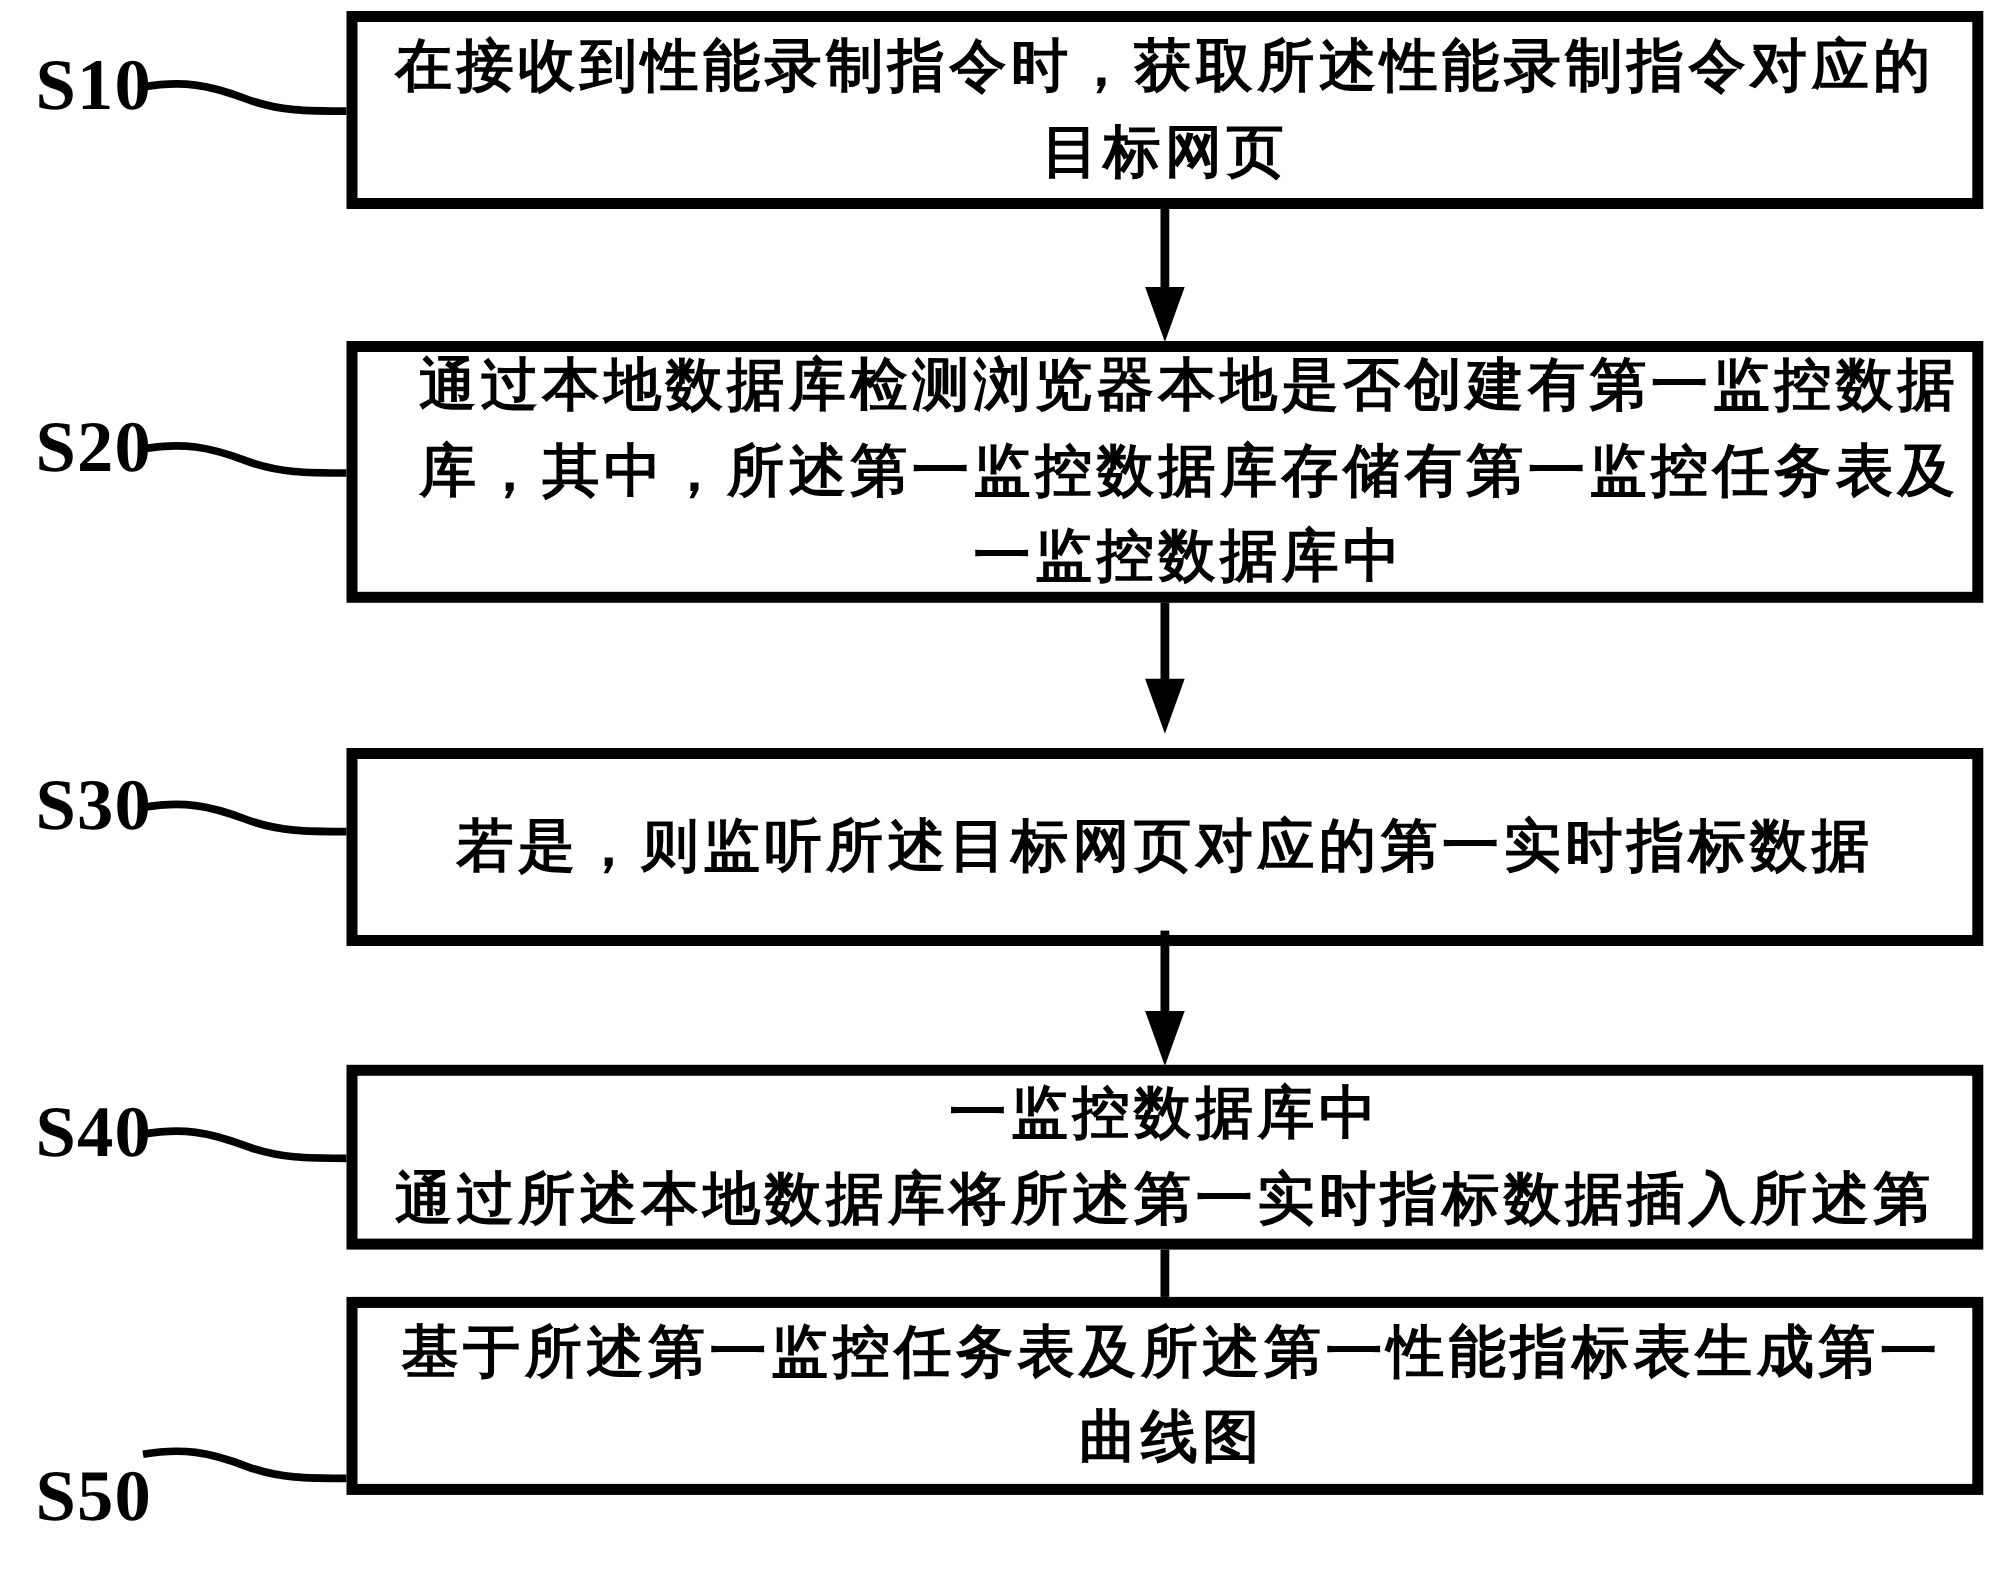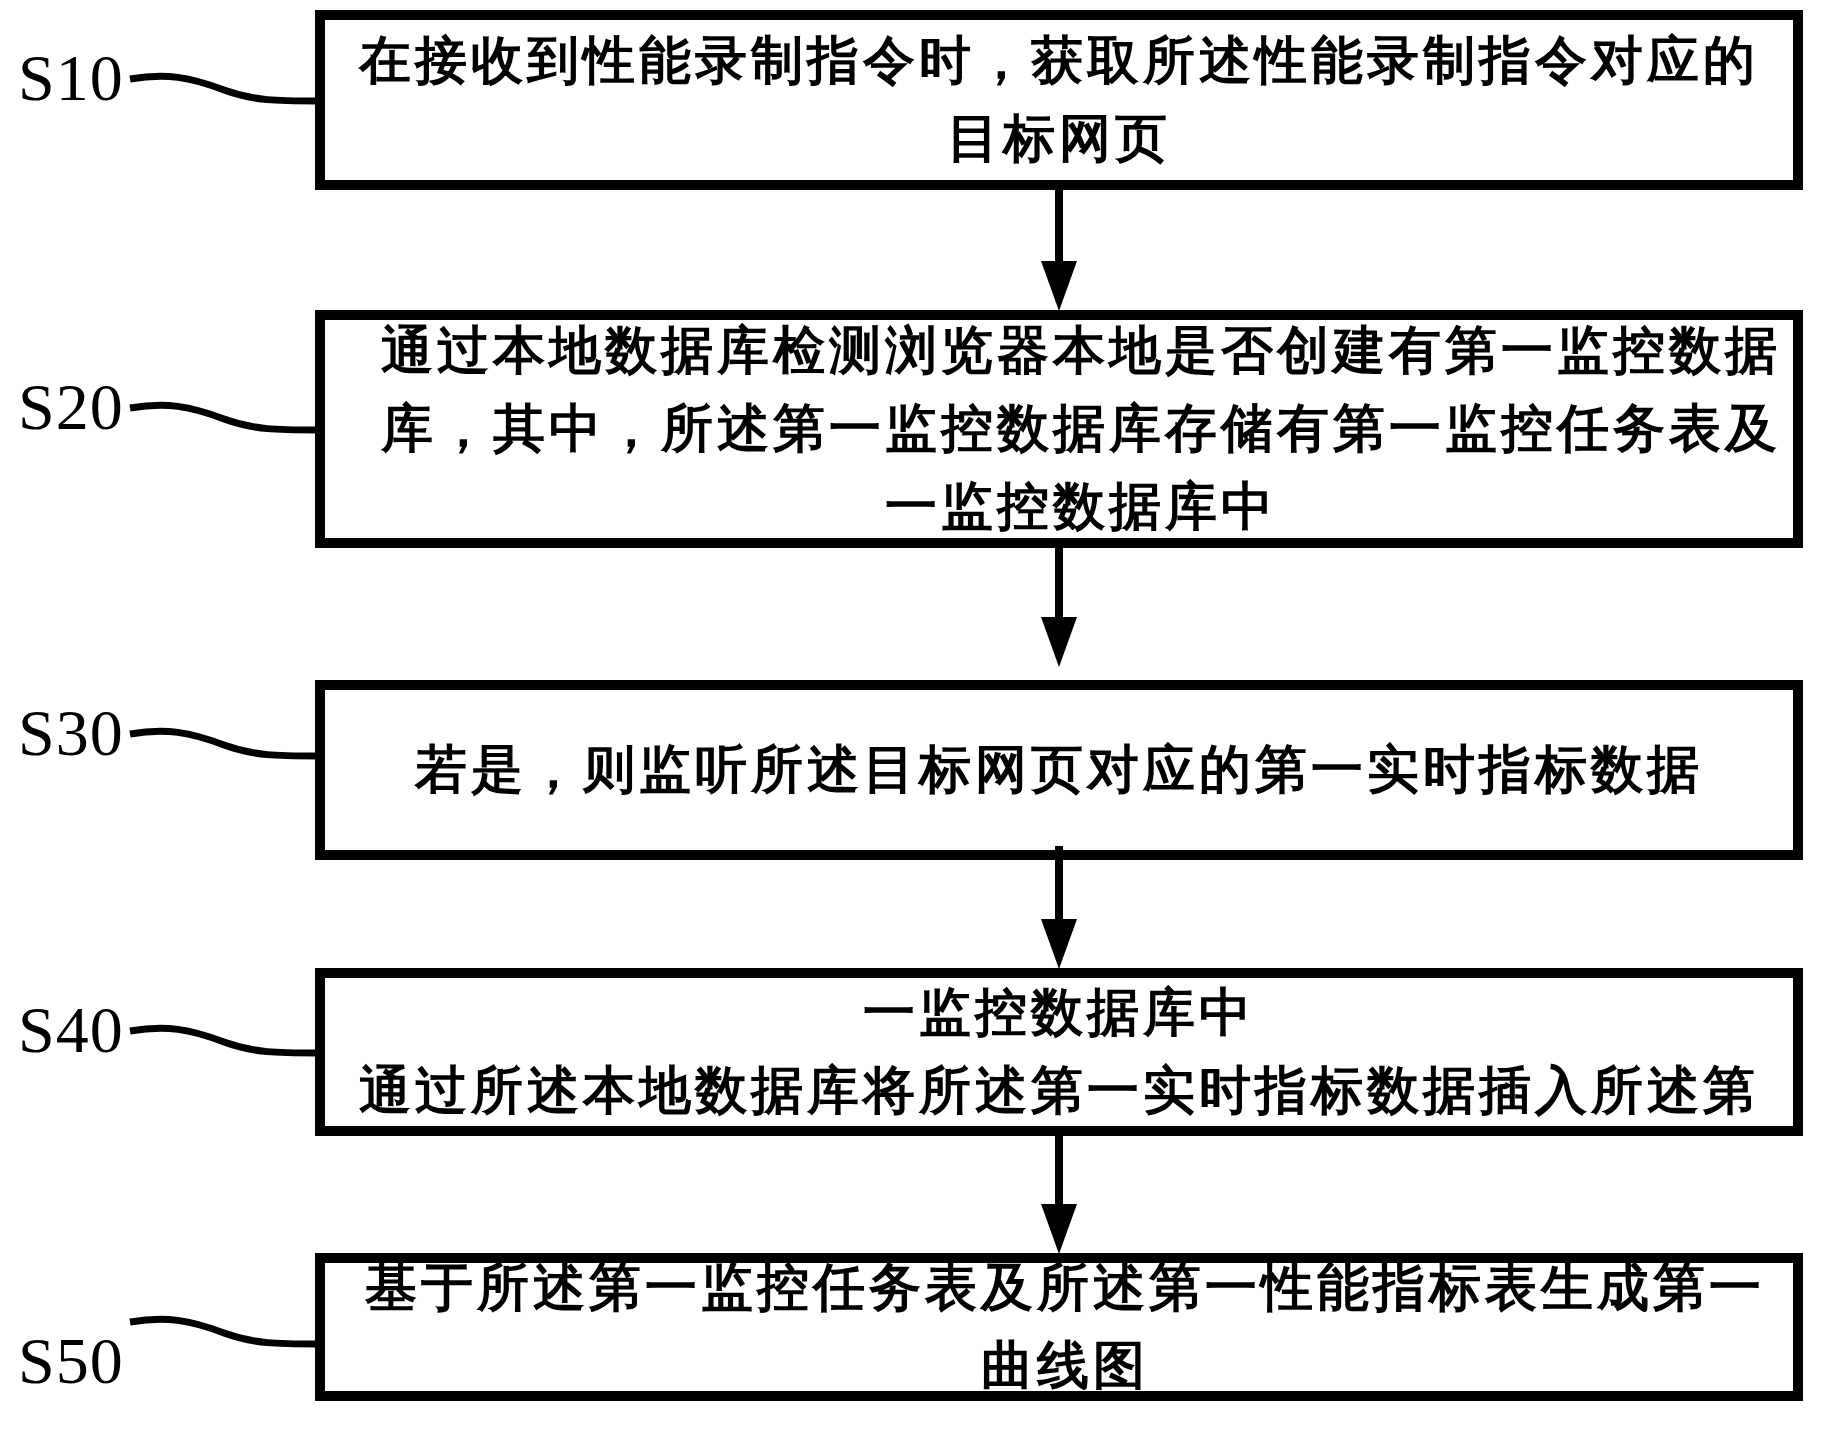--- a/index.html
+++ b/index.html
@@ -35,33 +35,33 @@
     line-height: 78px;
     font-weight: bold;
     letter-spacing: 4px;
     white-space: nowrap;
     text-align: left;
   }
   #box-s10 { top: 10px;   height: 180px; }
   #box-s20 { top: 310px;  height: 238px; padding-left: 44px; }
   #box-s30 { top: 680px;  height: 180px; }
   #box-s40 { top: 968px;  height: 168px; }
-  #box-s50 { top: 1253px; height: 148px; padding-left: 12px; }
+  #box-s50 { top: 1179px; height: 180px; padding-left: 12px; }
 
   
   .step-label {
     position: absolute;
     left: 18px;
     width: 120px;
     height: 72px;
     font-size: 66px;
     line-height: 72px;
-    font-weight: normal;
+    font-weight: bold;
     letter-spacing: 1px;
-    text-align: left;
+    text-align: right;
   }
   #label-s10 { top: 42px; }
   #label-s20 { top: 371px; }
   #label-s30 { top: 697px; }
   #label-s40 { top: 994px; }
   #label-s50 { top: 1285px; margin-top: 40px; }
 
   
   .leader {
     position: absolute;

